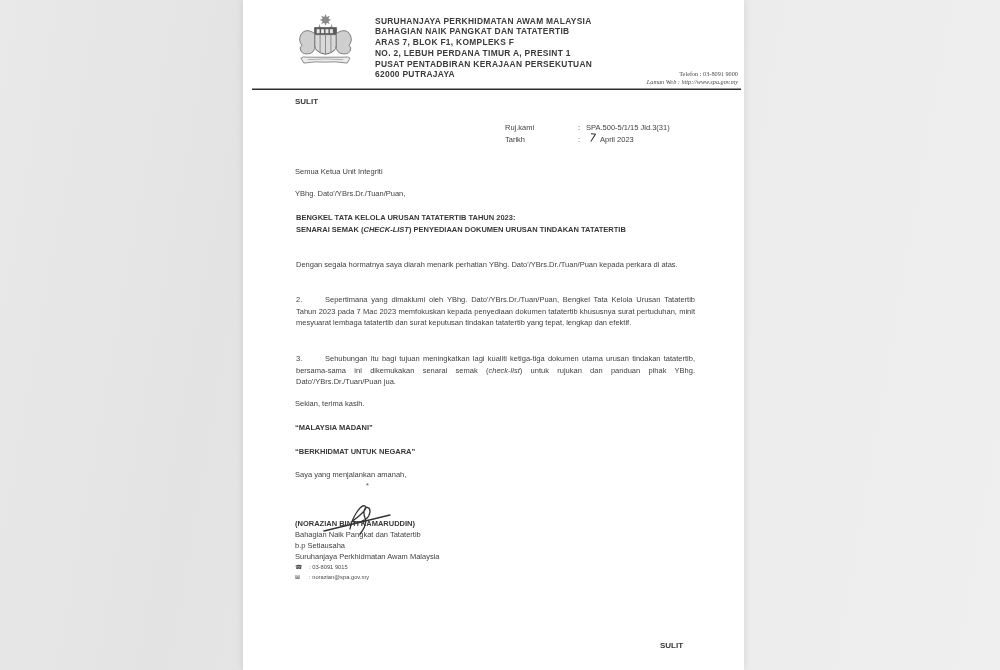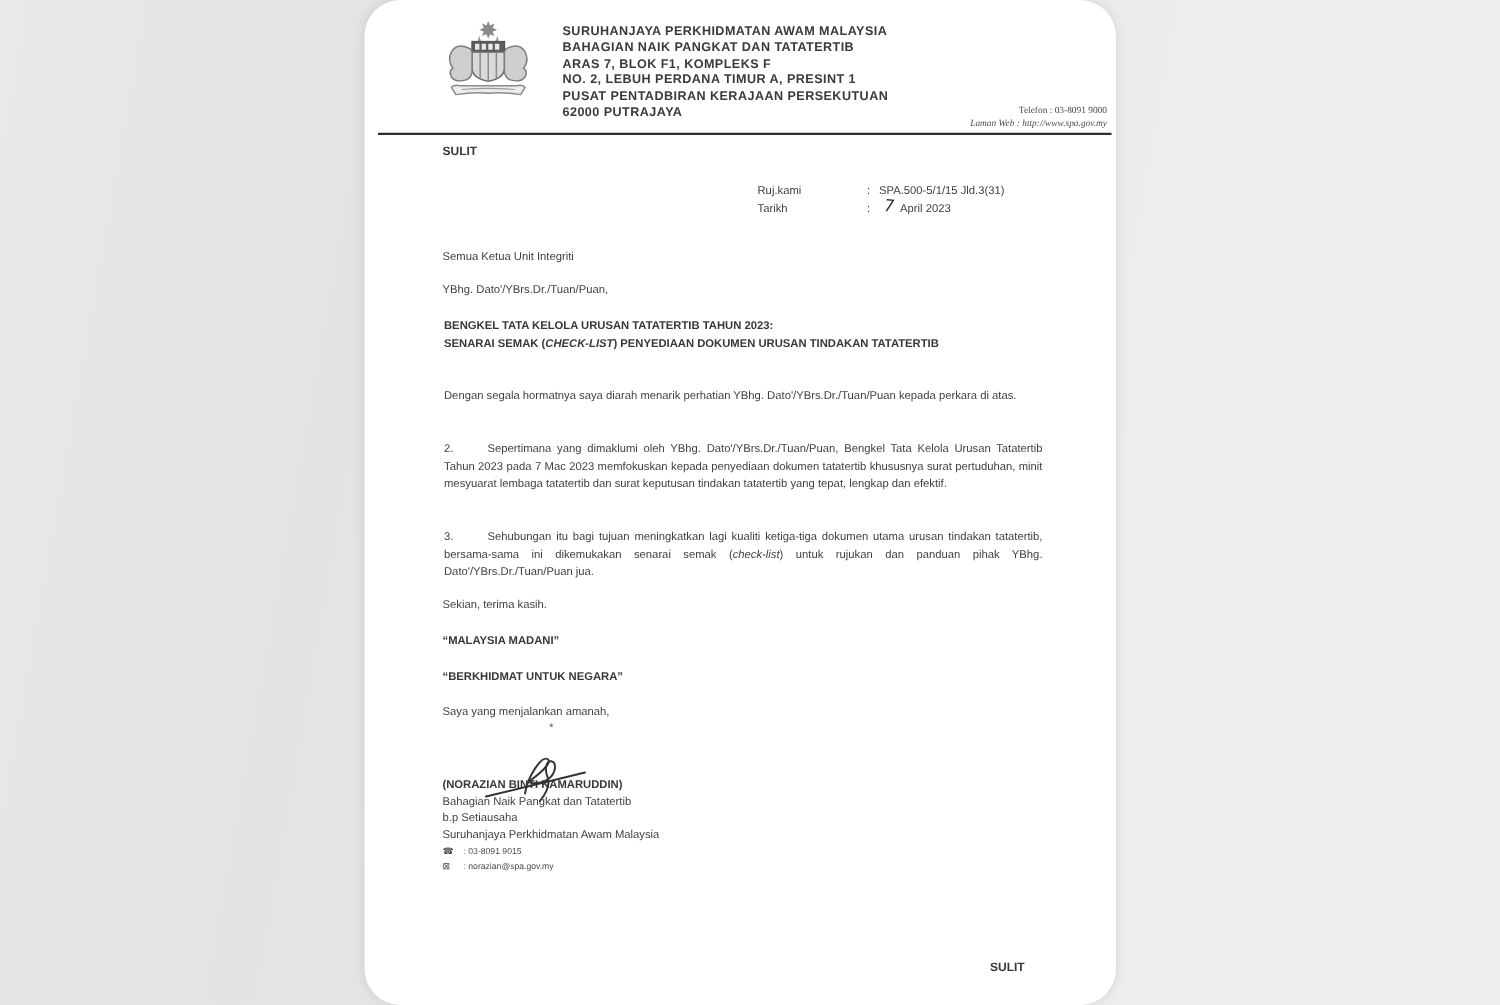--- a/index.html
+++ b/index.html
@@ -4,21 +4,20 @@
 <style>
   html,body{margin:0;padding:0;}
   body{
     width:1000px;height:670px;overflow:hidden;position:relative;
     background:linear-gradient(100deg,#e9e9e9 0%,#e3e3e3 24%,#ededed 75%,#efefef 100%);
     font-family:"Liberation Sans",sans-serif;
   }
   .doc{
     position:absolute;left:243px;top:0;width:501px;height:670px;background:#fff;
     box-shadow:0 0 8px rgba(0,0,0,.10);
-    border-radius:24px;
   }
   .scale{
     position:absolute;left:0;top:0;width:1002px;height:1340px;
     transform:scale(.5);transform-origin:0 0;color:#3f3f3f;
   }
   .abs{position:absolute;}
   .b{font-weight:bold;color:#383838;}
   
   .org{left:264px;top:31px;font-size:16.8px;font-weight:bold;line-height:21.4px;letter-spacing:.6px;color:#3a3a3a;white-space:nowrap;}
   .contact{right:12px;top:139px;text-align:right;font-family:"Liberation Serif",serif;font-size:12.5px;line-height:16.5px;color:#4a4a4a;white-space:nowrap;}

